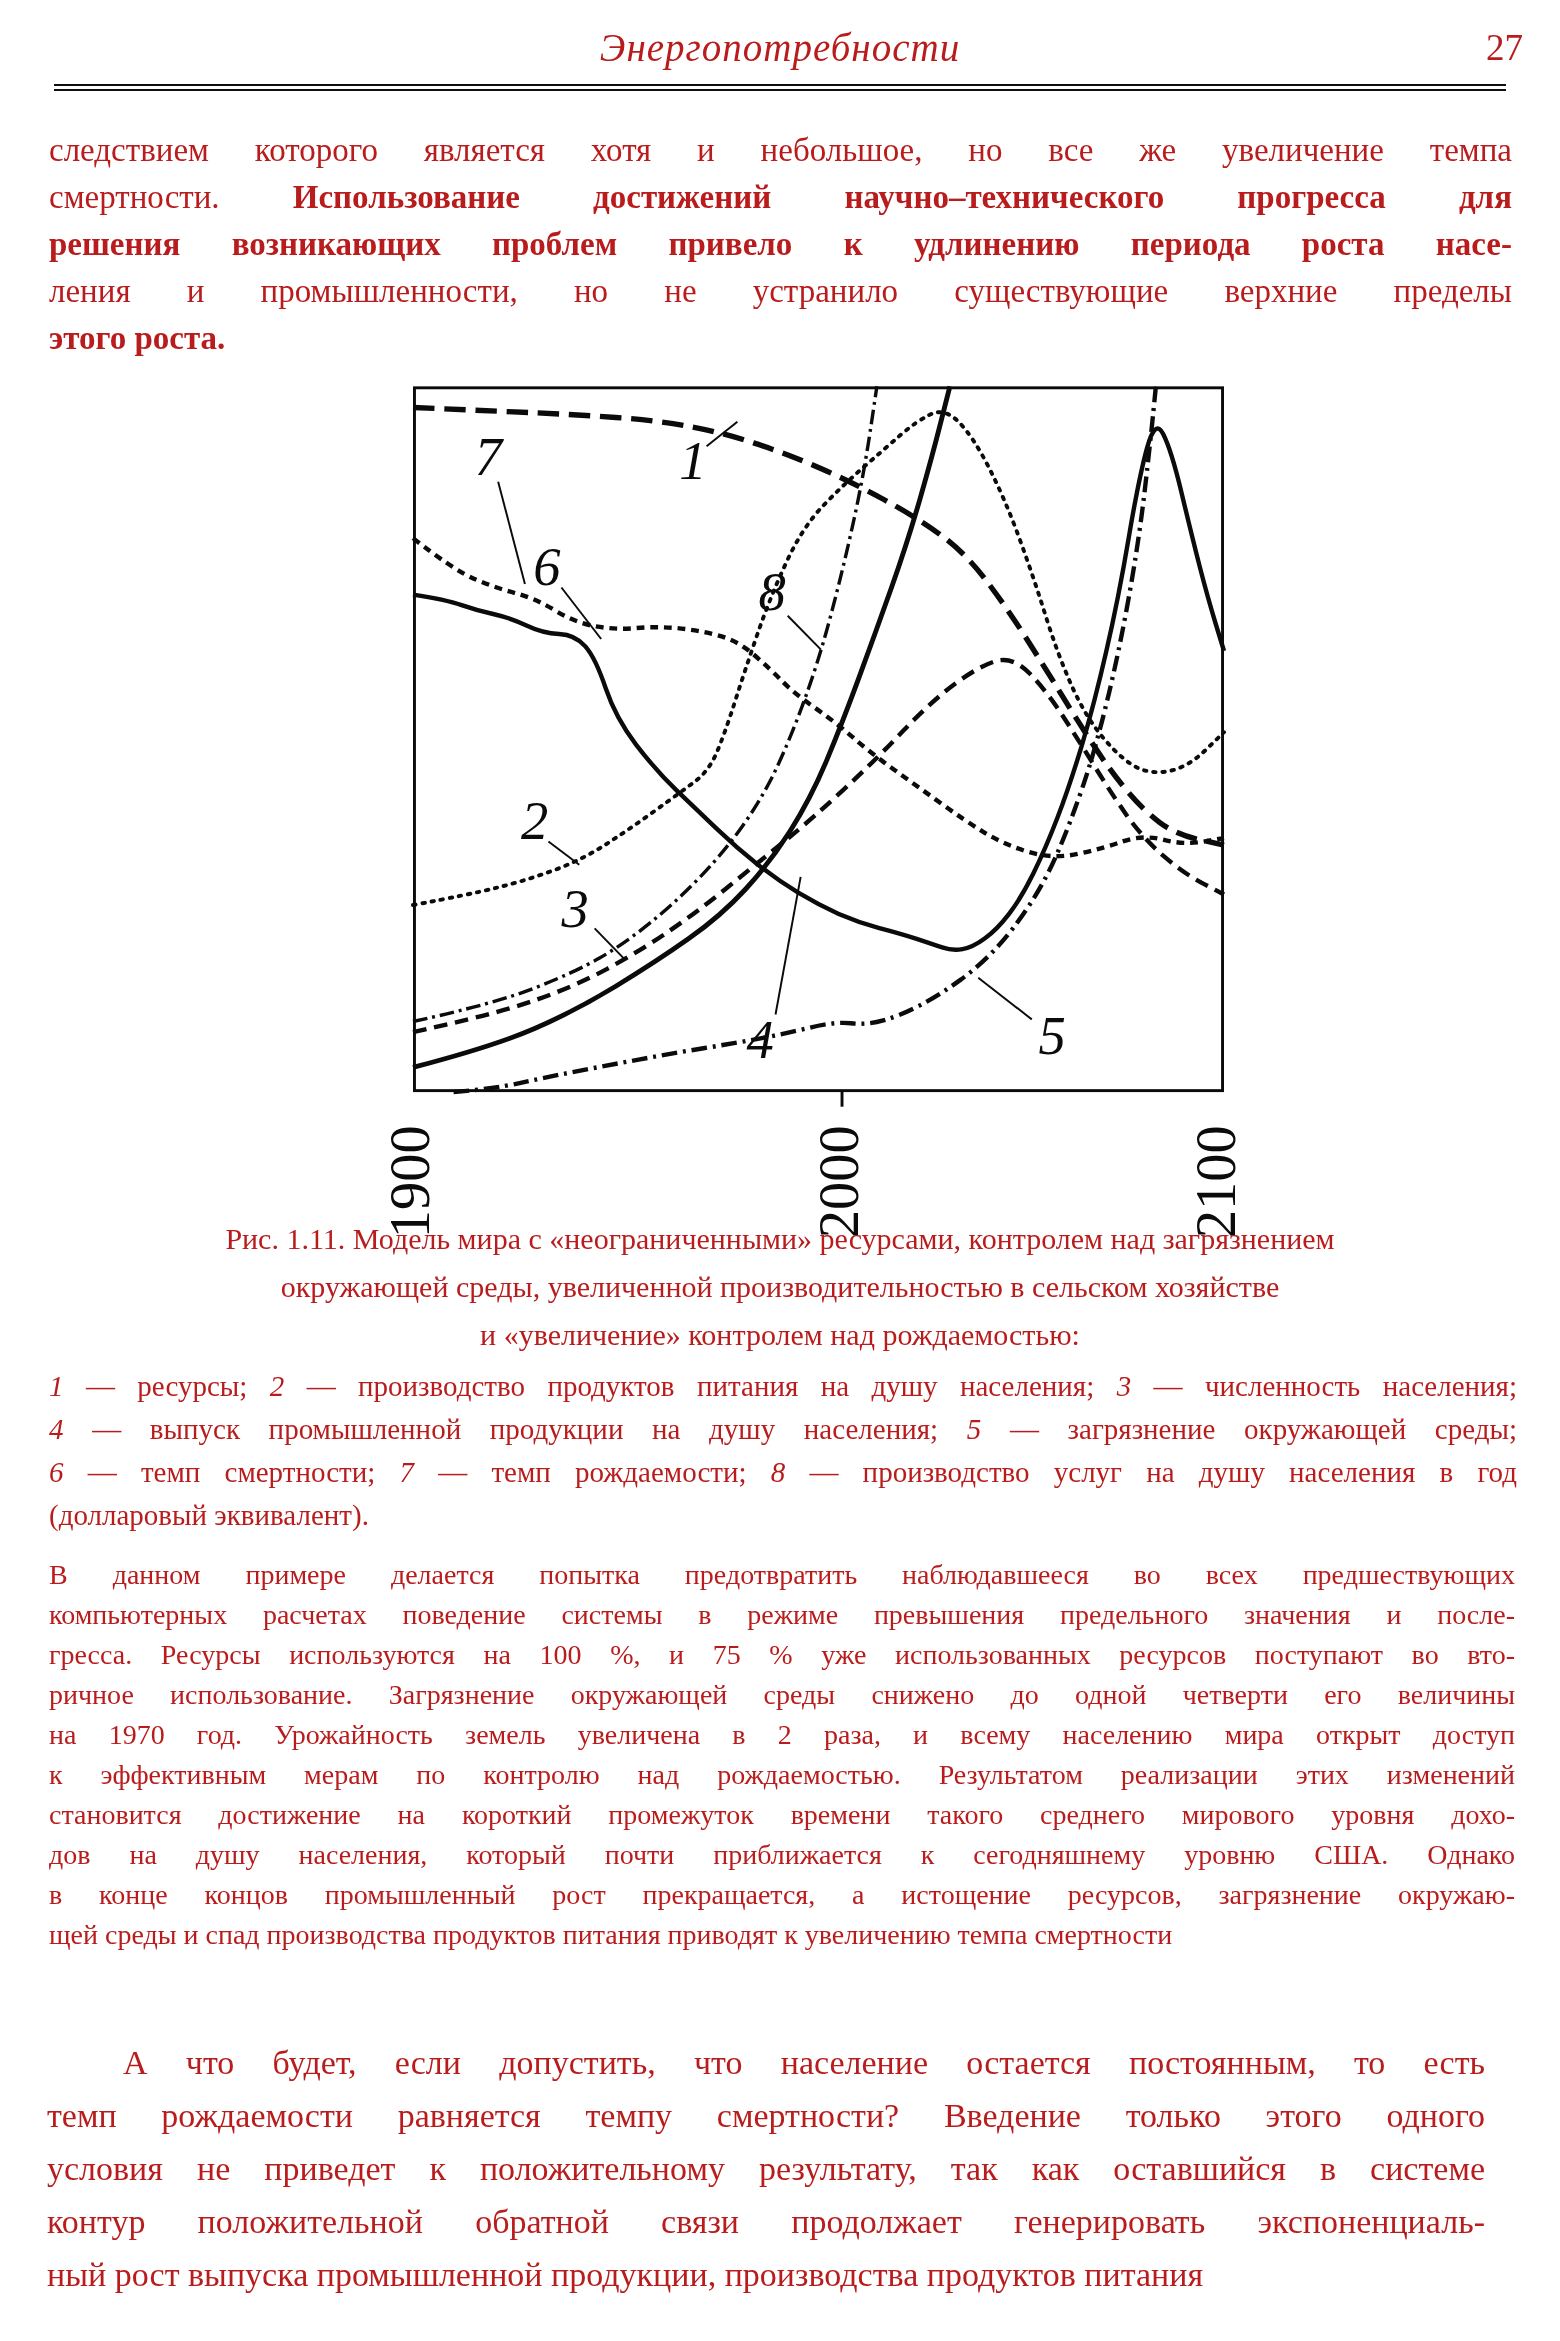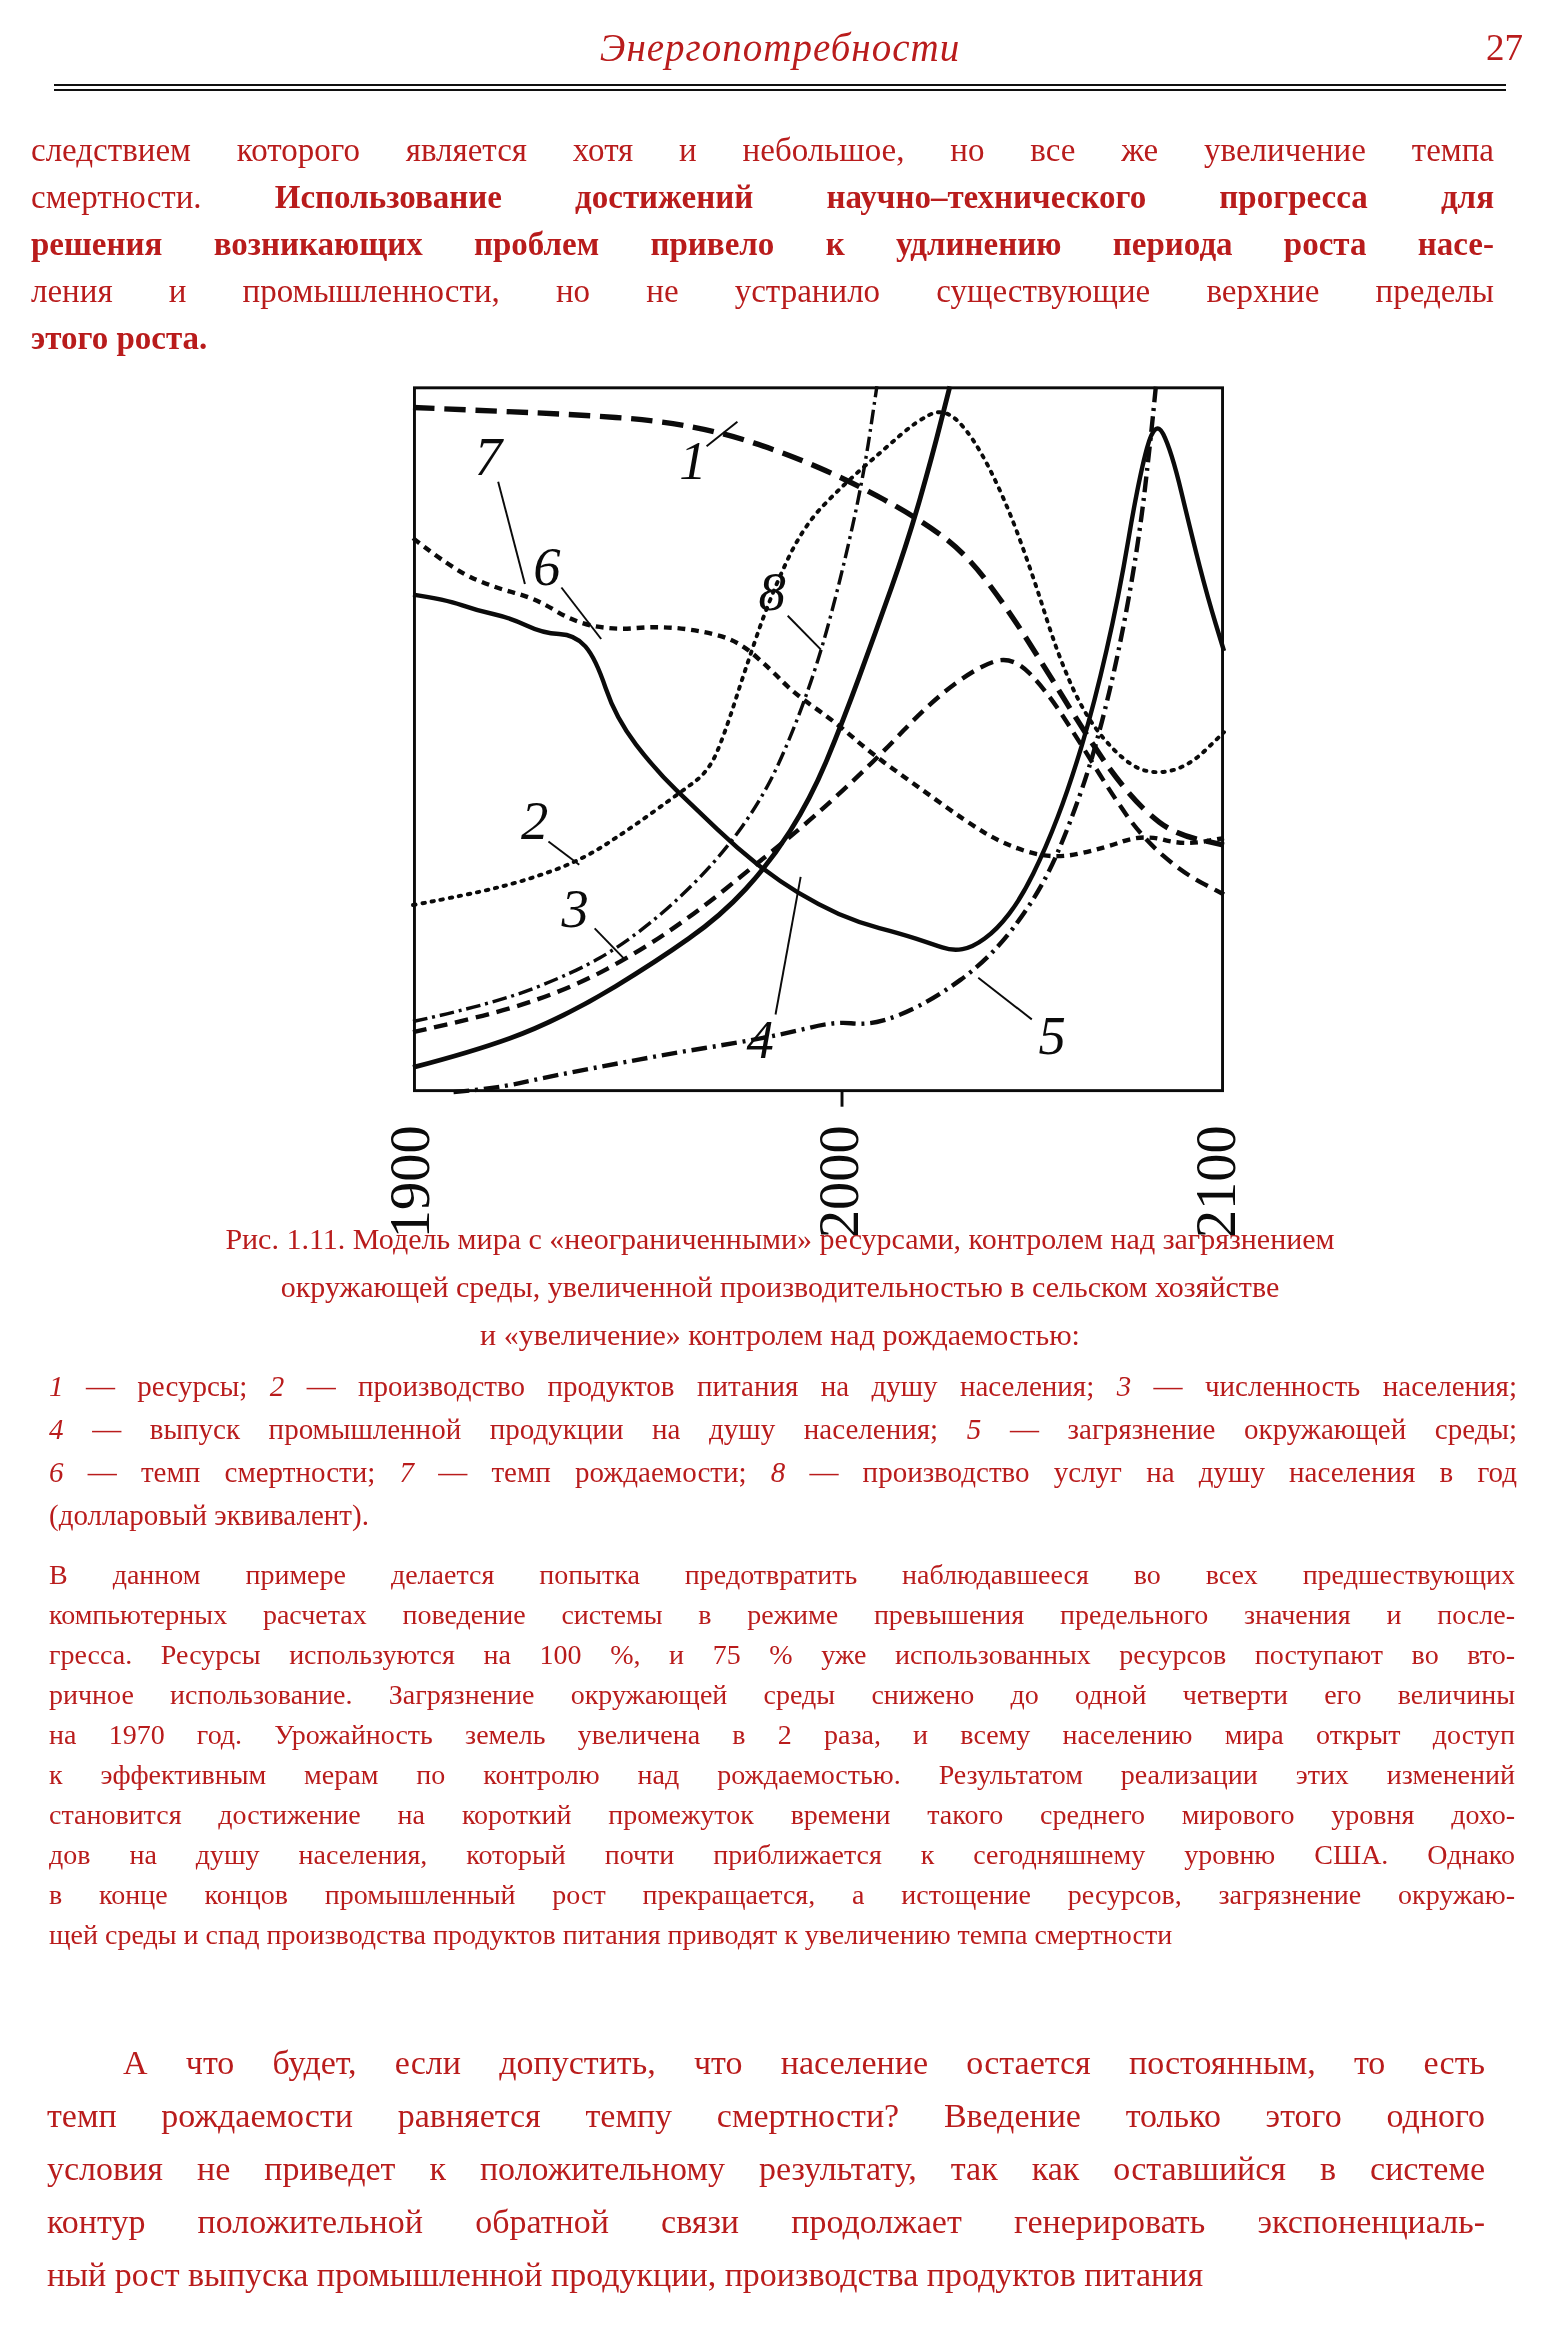--- a/index.html
+++ b/index.html
@@ -7,21 +7,21 @@
         font-family:"Liberation Serif","DejaVu Serif",serif;overflow:hidden;}
   .hdr-title{position:absolute;top:25px;left:0;right:0;text-align:center;
              font-style:italic;font-size:39px;letter-spacing:1px;}
   .hdr-num{position:absolute;top:26px;right:37px;font-size:37px;text-align:center;}
   .hdr-rule{position:absolute;top:84px;left:54px;right:54px;height:2.9px;
             border-top:2.9px solid #101010;border-bottom:2px solid #101010;}
   .para{position:absolute;}
   .tl{text-align:justify;text-align-last:justify;white-space:normal;}
   .tl.last{text-align-last:left;}
   .tl.center{text-align:center;text-align-last:center;}
-  #intro{top:127px;left:31px;width:1463px;font-size:33px;line-height:47px;}
+  #intro{top:127px;left:49px;width:1463px;font-size:33px;line-height:47px;}
   #figurewrap{position:absolute;top:386px;left:413px;width:811px;height:878px;}
   #figurewrap svg{overflow:visible;display:block;}
   .curve{fill:none;stroke:#0b0b0b;}
   .frame{fill:none;stroke:#0b0b0b;stroke-width:3;}
   .leader{stroke:#0b0b0b;stroke-width:2;fill:none;}
   .curve-num{font-family:"Liberation Serif",serif;font-style:italic;font-size:56px;fill:#0b0b0b;}
   .year{font-family:"Liberation Serif",serif;font-size:58px;fill:#0b0b0b;}
   #caption{top:1215px;left:68px;width:1424px;font-size:30px;line-height:48px;}
   #legend{top:1365px;left:49px;width:1468px;font-size:29px;line-height:43px;}
   #bodytext{top:1555px;left:49px;width:1466px;font-size:28px;line-height:40px;}

